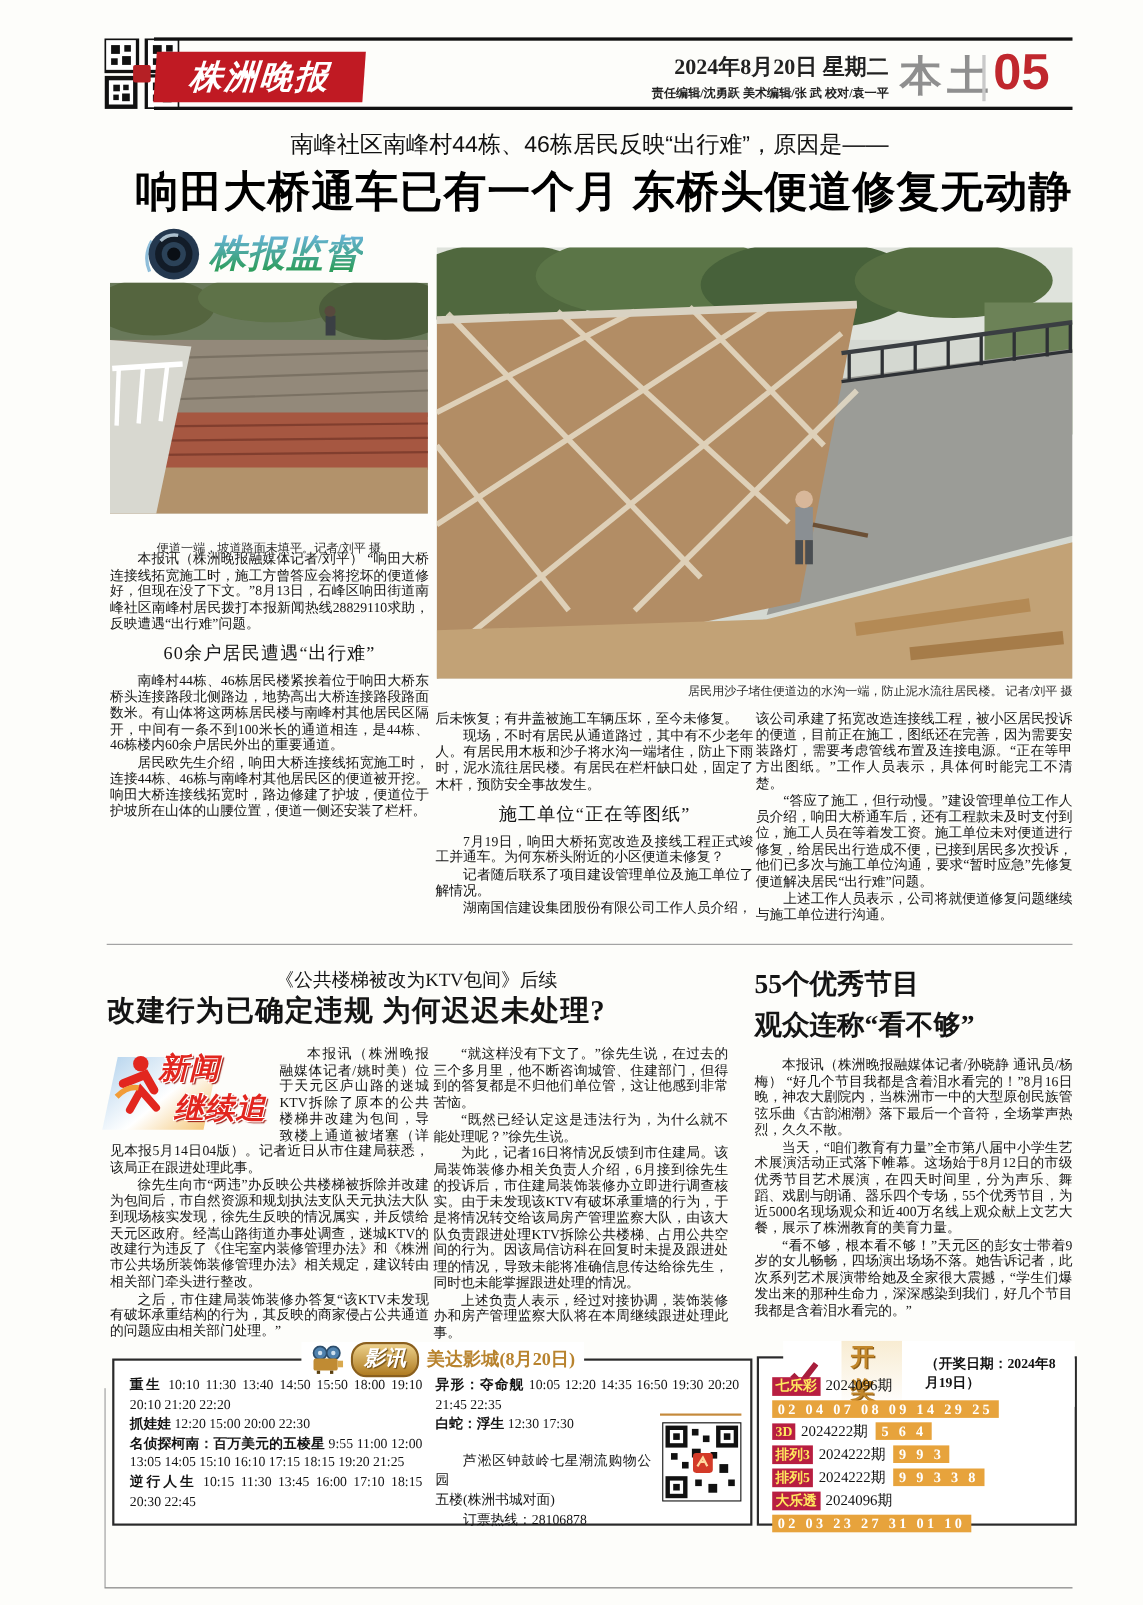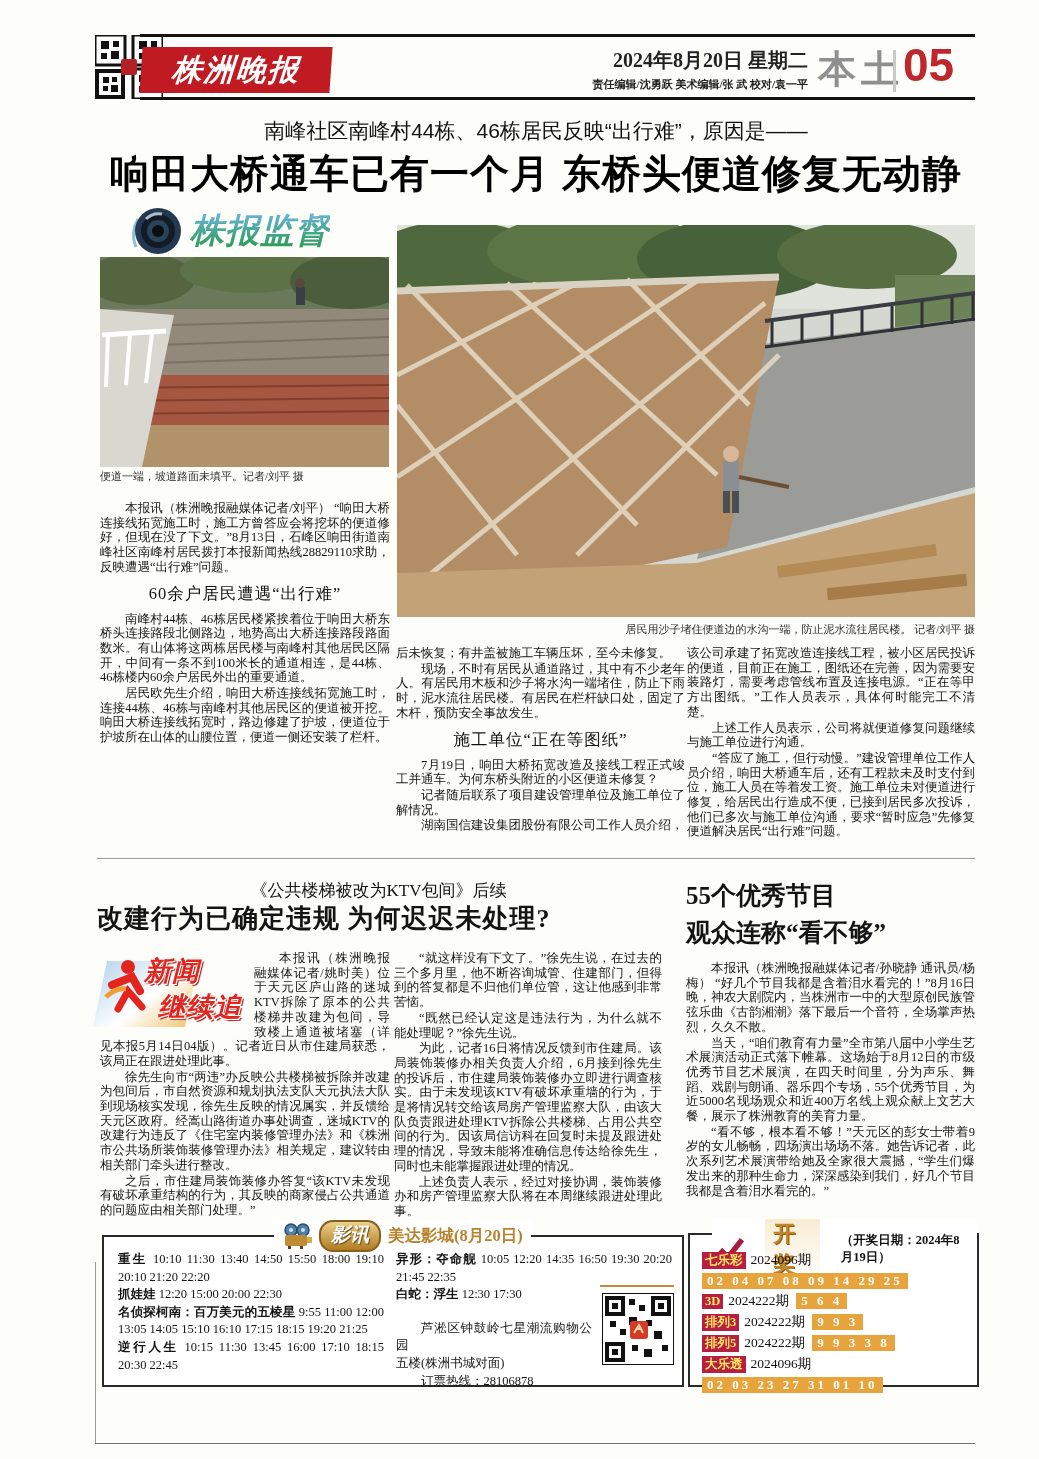--- a/index.html
+++ b/index.html
@@ -14,21 +14,21 @@
   
   .masthead{background:#c01a23;color:#fff;display:flex;align-items:center;justify-content:center;
             font-weight:900;font-style:italic;font-size:30px;letter-spacing:2px;transform:skewX(-4deg)}
   .hmeta{text-align:right;color:#222}
   .hmeta .d{font-size:20px;font-weight:700;margin-bottom:3px}
   .hmeta .e{font-size:11px;font-weight:700}
   .sec{font-family:"Liberation Sans",sans-serif;font-weight:900;font-size:38px;color:#8f8f8f;letter-spacing:5px}
   .pnum{font-family:"Liberation Sans",sans-serif;font-weight:900;font-size:46px;color:#c0272d}
   
   .kicker1{font-family:"Liberation Sans",sans-serif;font-size:21px;font-weight:500;text-align:center;color:#111}
-  .head1{font-family:"Liberation Sans",sans-serif;font-size:39px;font-weight:900;text-align:center;color:#000;letter-spacing:1px}
+  .head1{font-family:"Liberation Sans",sans-serif;font-size:39px;font-weight:900;text-align:right;color:#000;letter-spacing:1px}
   .monitor-txt{font-size:34px;font-weight:900;font-style:italic;letter-spacing:1px;
      background:linear-gradient(180deg,#6ab4dd 10%,#2f9e5f 80%);-webkit-background-clip:text;background-clip:text;
      color:transparent}
   .kicker2{font-size:17px;text-align:center}
   .head2{font-size:26px;font-weight:900;text-align:left;letter-spacing:1px}
   .head3{font-size:25px;line-height:37px;font-weight:900}
   
   .nf{width:146px;height:84px;float:left;margin:2px 8px 2px 0;position:relative}
   .nf .bg1{position:absolute;left:0;top:8px;width:92px;height:66px;transform:skewX(-12deg);
            background:linear-gradient(135deg,#bcd8ef 0%,#fff 55%,#f5c97c 100%)}
@@ -130,21 +130,21 @@
   <line x1="0" y1="157" x2="289" y2="154" stroke="#813e2e" stroke-width="2"></line>
   <rect y="168" width="289" height="42" fill="#b2926b"></rect>
   <polygon points="0,52 74,58 42,210 0,210" fill="#d8d8d0"></polygon>
   <line x1="2" y1="78" x2="66" y2="74" stroke="#fff" stroke-width="5"></line>
   <line x1="8" y1="78" x2="6" y2="130" stroke="#fff" stroke-width="4"></line>
   <line x1="30" y1="77" x2="26" y2="128" stroke="#fff" stroke-width="4"></line>
   <line x1="52" y1="76" x2="46" y2="126" stroke="#fff" stroke-width="4"></line>
   <rect x="196" y="30" width="9" height="18" fill="#3a3f44"></rect>
   <circle cx="200" cy="26" r="5" fill="#57493d"></circle>
 </svg>
-<div class="abs caption" style="left:100px;top:469px;width:289px;">便道一端，坡道路面未填平。记者/刘平 摄</div>
+<div class="abs caption" style="left:100px;top:492px;width:289px;text-align:center">便道一端，坡道路面未填平。记者/刘平 摄</div>
 
 <svg class="abs" style="left:397px;top:225px" width="578" height="392" viewBox="0 0 578 392" preserveAspectRatio="none">
   <rect width="578" height="392" fill="#d4d8d1"></rect>
   <rect width="578" height="84" fill="#dfe3dc"></rect>
   <ellipse cx="60" cy="36" rx="90" ry="40" fill="#50683e"></ellipse>
   <ellipse cx="200" cy="26" rx="110" ry="38" fill="#5b7547"></ellipse>
   <ellipse cx="340" cy="34" rx="100" ry="40" fill="#47613a"></ellipse>
   <ellipse cx="470" cy="30" rx="90" ry="34" fill="#566e42"></ellipse>
   <rect x="498" y="50" width="80" height="120" fill="#6c8257"></rect>
   <polygon points="360,120 578,92 578,262 300,334" fill="#9b9c97"></polygon>
@@ -192,22 +192,22 @@
 <div class="abs" style="left:396px;top:646px;width:289px">
   <p class="bp ni">后未恢复；有井盖被施工车辆压坏，至今未修复。</p>
   <p class="bp">现场，不时有居民从通道路过，其中有不少老年人。有居民用木板和沙子将水沟一端堵住，防止下雨时，泥水流往居民楼。有居民在栏杆缺口处，固定了木杆，预防安全事故发生。</p>
   <h3 class="colhead">施工单位“正在等图纸”</h3>
   <p class="bp">7月19日，响田大桥拓宽改造及接线工程正式竣工并通车。为何东桥头附近的小区便道未修复？</p>
   <p class="bp">记者随后联系了项目建设管理单位及施工单位了解情况。</p>
   <p class="bp">湖南国信建设集团股份有限公司工作人员介绍，</p>
 </div>
 <div class="abs" style="left:687px;top:646px;width:288px">
   <p class="bp ni">该公司承建了拓宽改造连接线工程，被小区居民投诉的便道，目前正在施工，图纸还在完善，因为需要安装路灯，需要考虑管线布置及连接电源。“正在等甲方出图纸。”工作人员表示，具体何时能完工不清楚。</p>
+  <p class="bp">“答应了施工，但行动慢。”建设管理单位工作人员介绍，响田大桥通车后，还有工程款未及时支付到位，施工人员在等着发工资。施工单位未对便道进行修复，给居民出行造成不便，已接到居民多次投诉，他们已多次与施工单位沟通，要求“暂时应急”先修复便道解决居民“出行难”问题。</p>
   <p class="bp">上述工作人员表示，公司将就便道修复问题继续与施工单位进行沟通。</p>
-  <p class="bp">“答应了施工，但行动慢。”建设管理单位工作人员介绍，响田大桥通车后，还有工程款未及时支付到位，施工人员在等着发工资。施工单位未对便道进行修复，给居民出行造成不便，已接到居民多次投诉，他们已多次与施工单位沟通，要求“暂时应急”先修复便道解决居民“出行难”问题。</p>
 </div>
 
 <div class="abs" style="left:97px;top:858px;width:878px;height:1px;background:#9a9a9a"></div>
 
 <div class="abs kicker2" style="left:97px;top:879px;width:563px">《公共楼梯被改为KTV包间》后续</div>
 <div class="abs head2" style="left:97px;top:901px;width:563px">改建行为已确定违规 为何迟迟未处理?</div>
 
 <div class="abs" style="left:100px;top:951px;width:290px">
   <div class="nf">
     <div class="bg1"></div>

